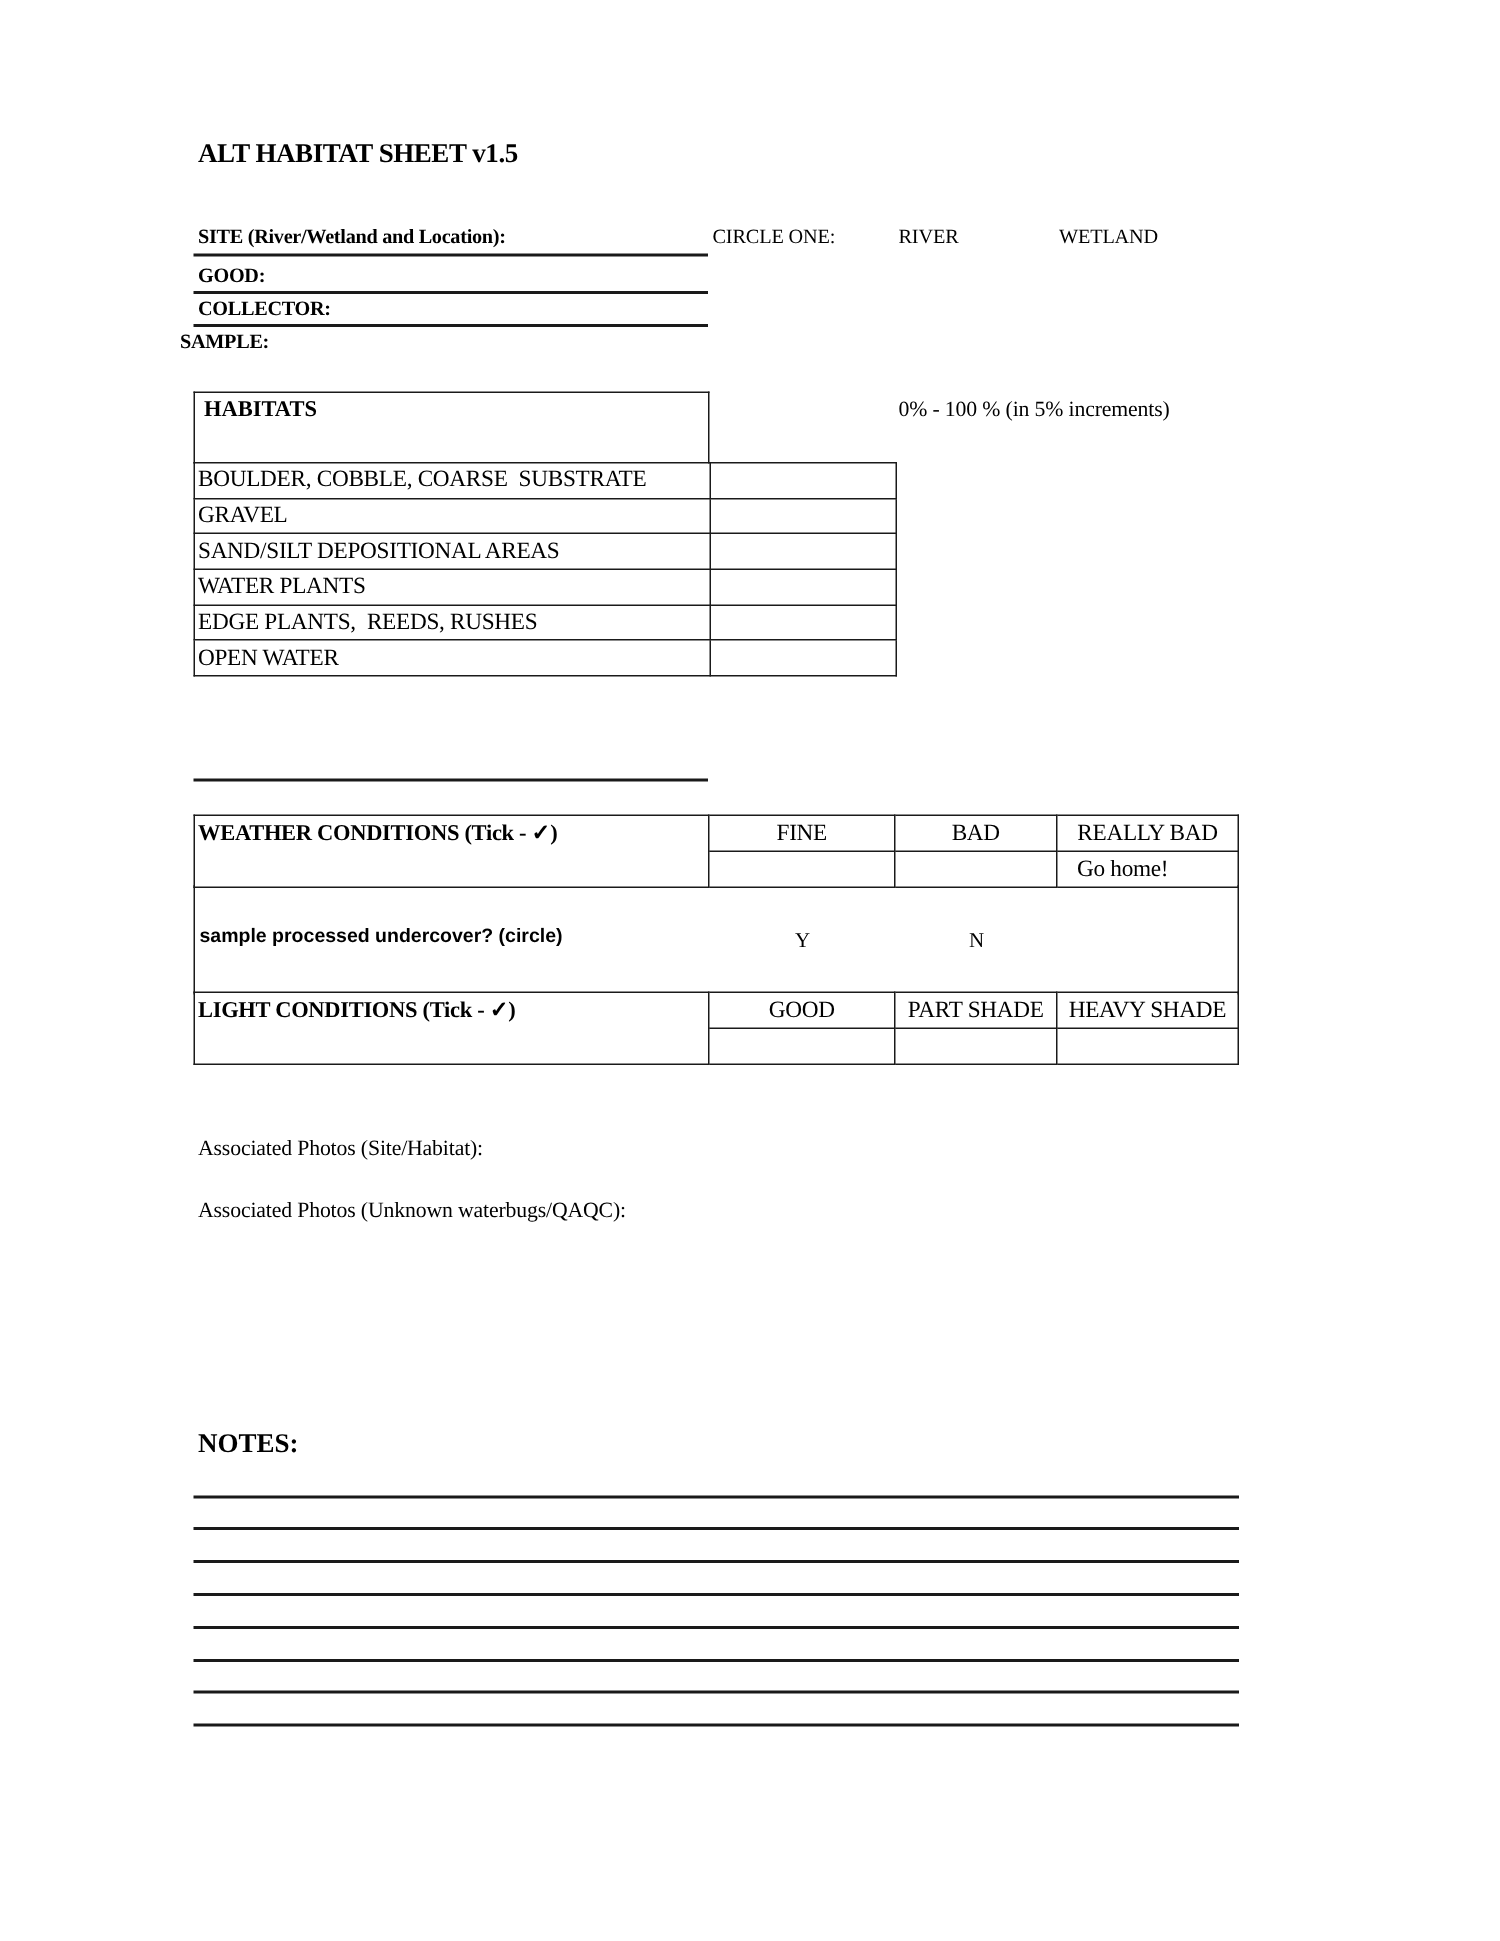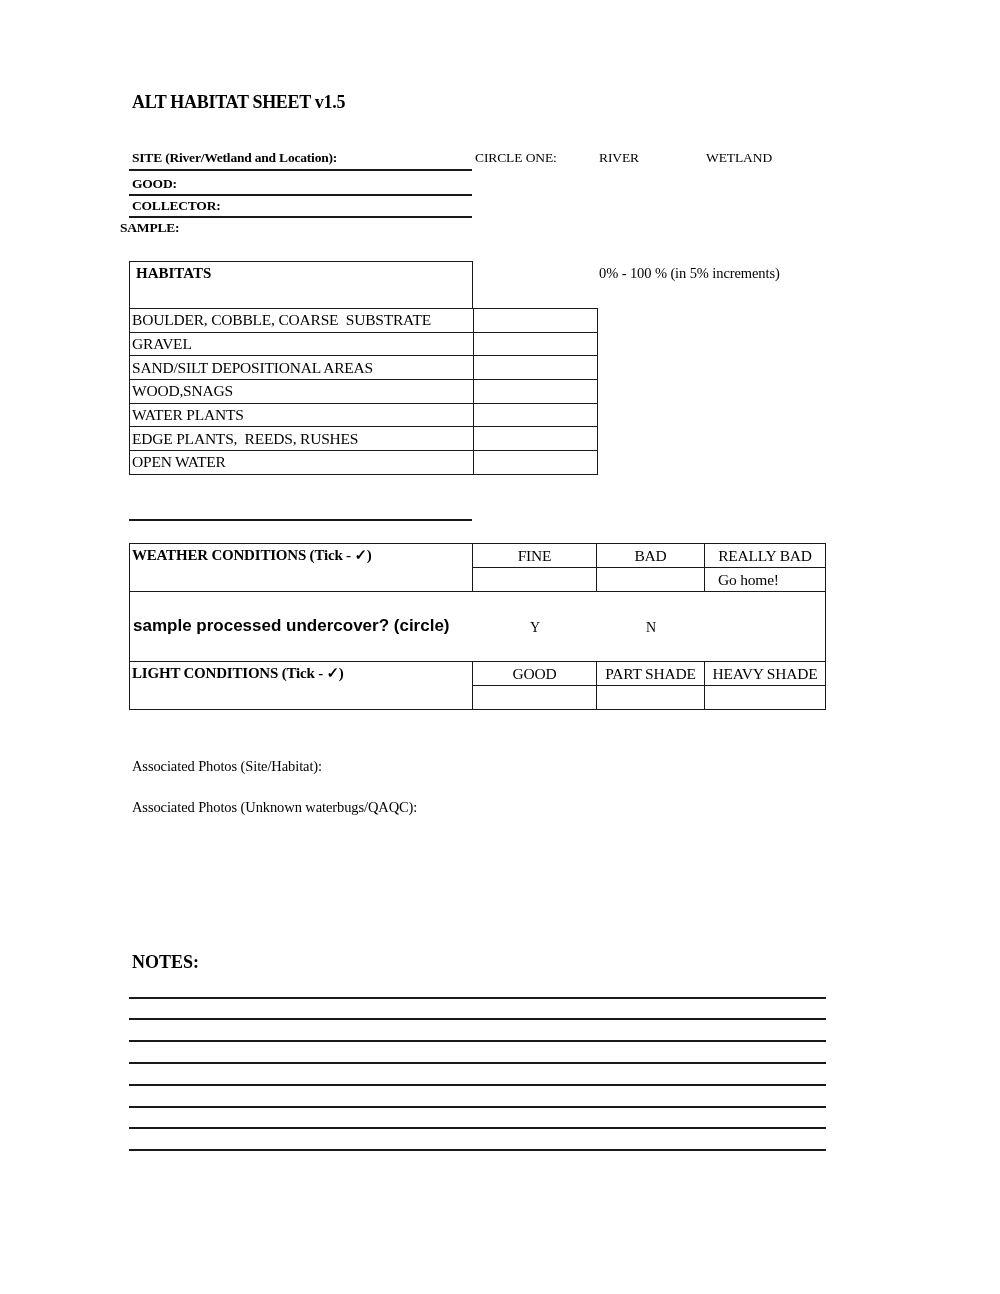--- a/index.html
+++ b/index.html
@@ -23,21 +23,21 @@
 
   
   .cond { position: absolute; left: 129px; border-collapse: collapse; }
   .cond td { border: 1.5px solid #1a1a1a; font-size: 15.5px; letter-spacing: -0.2px; }
   .cond td.label { width: 343px; vertical-align: top; font-weight: bold; padding: 2px 2px; font-size: 15px; }
   .cond td.opt { text-align: center; height: 24px; }
   .cond td.c1 { width: 124px; }
   .cond td.c2 { width: 108px; }
   .cond td.c3 { width: 121px; }
   .mid-box { position: absolute; left: 129px; top: 590px; width: 697px; height: 73px; border-left: 1.5px solid #1a1a1a; border-right: 1.5px solid #1a1a1a; }
-  .mid-box .q { position: absolute; left: 3px; top: 26px; font-size: 17px; font-weight: bold; font-family: "Liberation Sans", sans-serif; }
+  .mid-box .q { position: absolute; left: 3px; top: 26px; font-size: 13px; font-weight: bold; font-family: "Liberation Sans", sans-serif; }
   .mid-box .y { position: absolute; left: 400px; top: 30px; font-size: 14px; }
   .mid-box .n { position: absolute; left: 516px; top: 30px; font-size: 14px; }
   .notes-title { left: 132px; top: 952px; font-size: 18px; font-weight: bold; }
 </style>
 </head>
 <body>
 
 <div class="abs title calibri">ALT HABITAT SHEET v1.5</div>
 
 <div class="abs fieldlabel calibri" style="left:132px; top:150px;">SITE (River/Wetland and Location):</div>
@@ -64,24 +64,20 @@
       <tr>
     <td class="label">BOULDER, COBBLE, COARSE  SUBSTRATE</td>
     <td class="val"></td>
   </tr>
   <tr>
     <td class="label">GRAVEL</td>
     <td class="val"></td>
   </tr>
   <tr>
     <td class="label">SAND/SILT DEPOSITIONAL AREAS</td>
-    <td class="val"></td>
-  </tr>
-  <tr>
-    <td class="label">WOOD,SNAGS</td>
     <td class="val"></td>
   </tr>
   <tr>
     <td class="label">WATER PLANTS</td>
     <td class="val"></td>
   </tr>
   <tr>
     <td class="label">EDGE PLANTS,  REEDS, RUSHES</td>
     <td class="val"></td>
   </tr>

